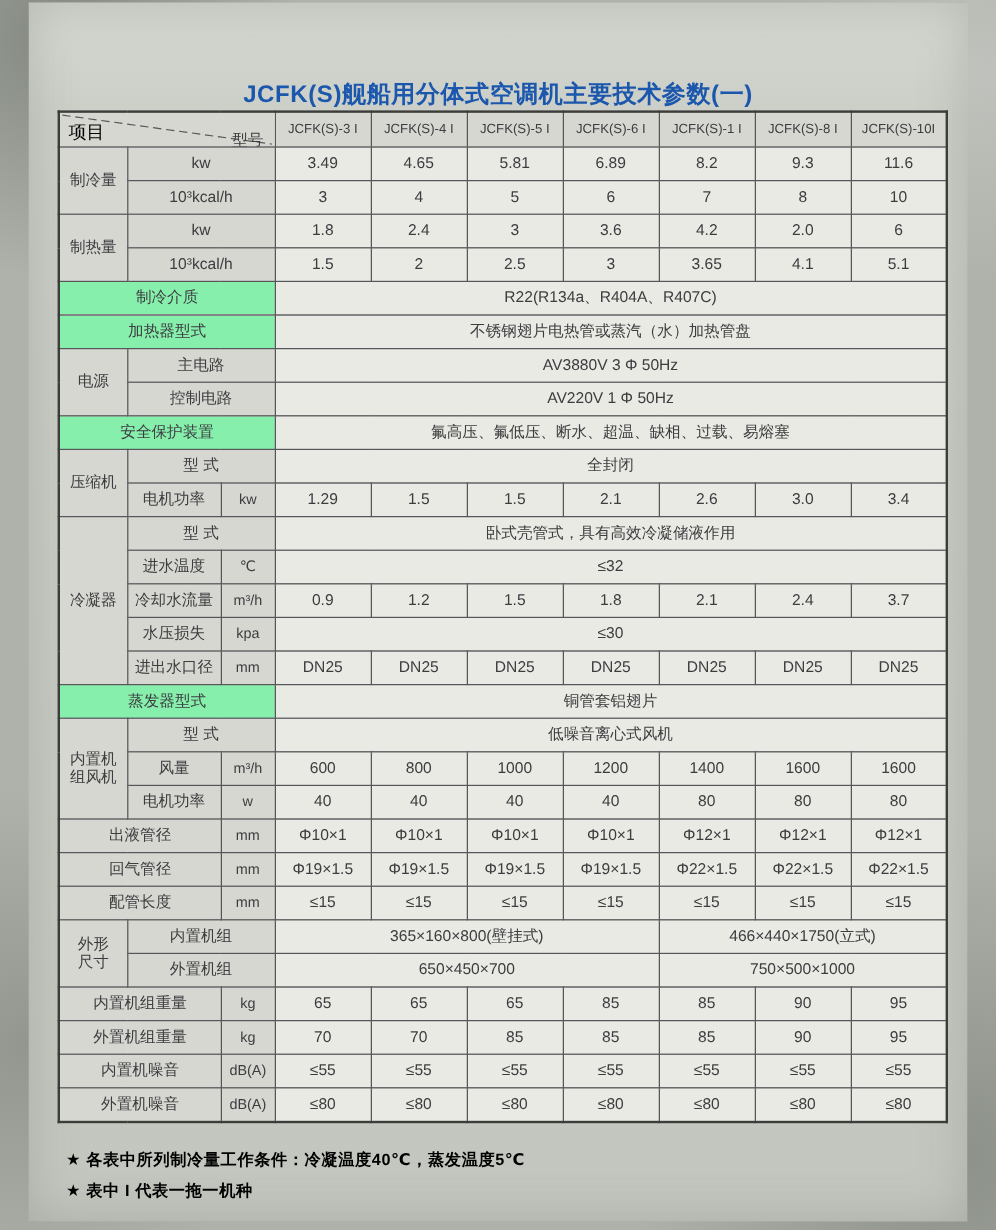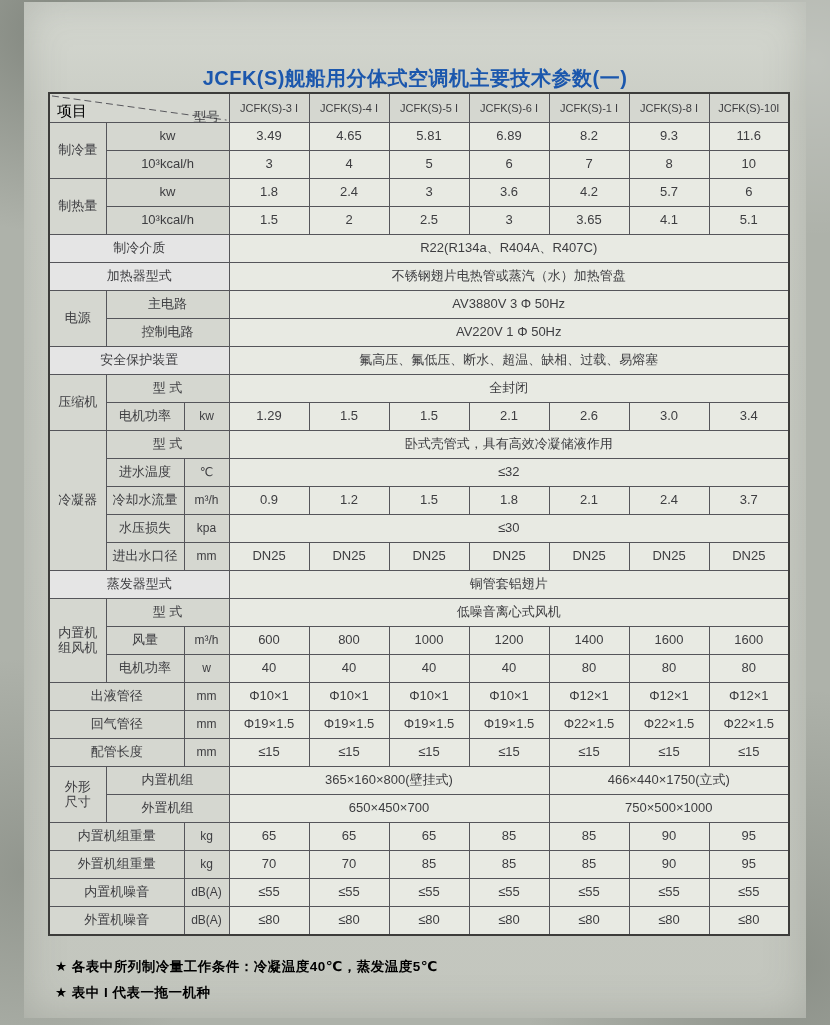--- a/index.html
+++ b/index.html
@@ -31,21 +31,21 @@
   td {
     border:1px solid #55555a; padding:0 1px; height:27px;
     text-align:center; vertical-align:middle;
     color:#3d3d40; font-size:13px; line-height:1.15;
     overflow:hidden; white-space:nowrap;
   }
   td.mh { background:#d5d7d0; font-size:11px; }
   td.g  { background:#d5d7d0; white-space:pre-line; }
   td.l  { background:#d5d7d0; }
   td.u  { background:#d5d7d0; font-size:12px; }
-  td.l3 { background:#e5e5e5;text-align:center; }
+  td.l3 { background:#86efac;text-align:center; }
   td.l2 { background:#d5d7d0; }
   td.v  { background:#e8eae3; }
   td.corner { background:#d5d7d0; position:relative; padding:0; }
   .corner svg { position:absolute; left:0; top:0; width:100%; height:100%; }
   .c-item  { position:absolute; left:7px;  bottom:3px; font-size:15px; color:#000000; }
   .c-model { position:absolute; right:9px; top:16px;    font-size:13px; color:#3d3d40; }
   .footnote {
     position:absolute; left:55px; font-size:13.5px; font-weight:600; color:#000000;
     letter-spacing:.5px;
   }
@@ -111,21 +111,21 @@
     <td class="v">10</td>
   </tr>
   <tr>
     <td class="g" rowspan="2">制热量</td>
     <td class="l" colspan="2">kw</td>
     <td class="v">1.8</td>
     <td class="v">2.4</td>
     <td class="v">3</td>
     <td class="v">3.6</td>
     <td class="v">4.2</td>
-    <td class="v">5.7</td>
+    <td class="v">2.0</td>
     <td class="v">6</td>
   </tr>
   <tr>
     <td class="l" colspan="2">10³kcal/h</td>
     <td class="v">1.5</td>
     <td class="v">2</td>
     <td class="v">2.5</td>
     <td class="v">3</td>
     <td class="v">3.65</td>
     <td class="v">4.1</td>

